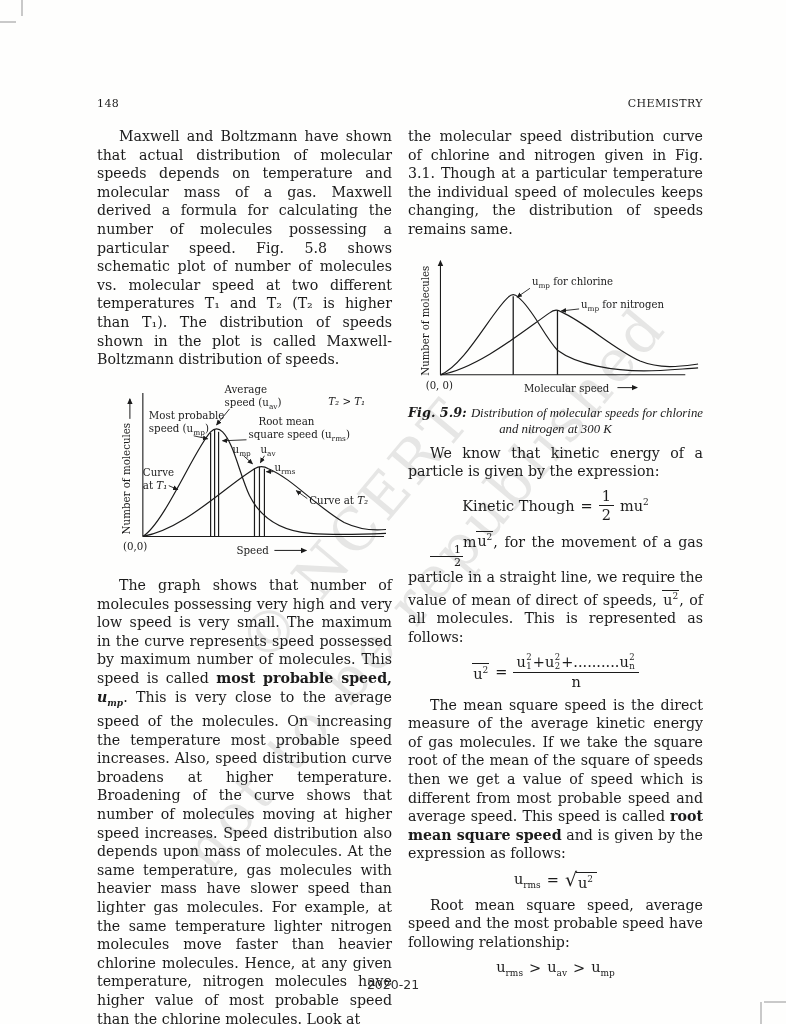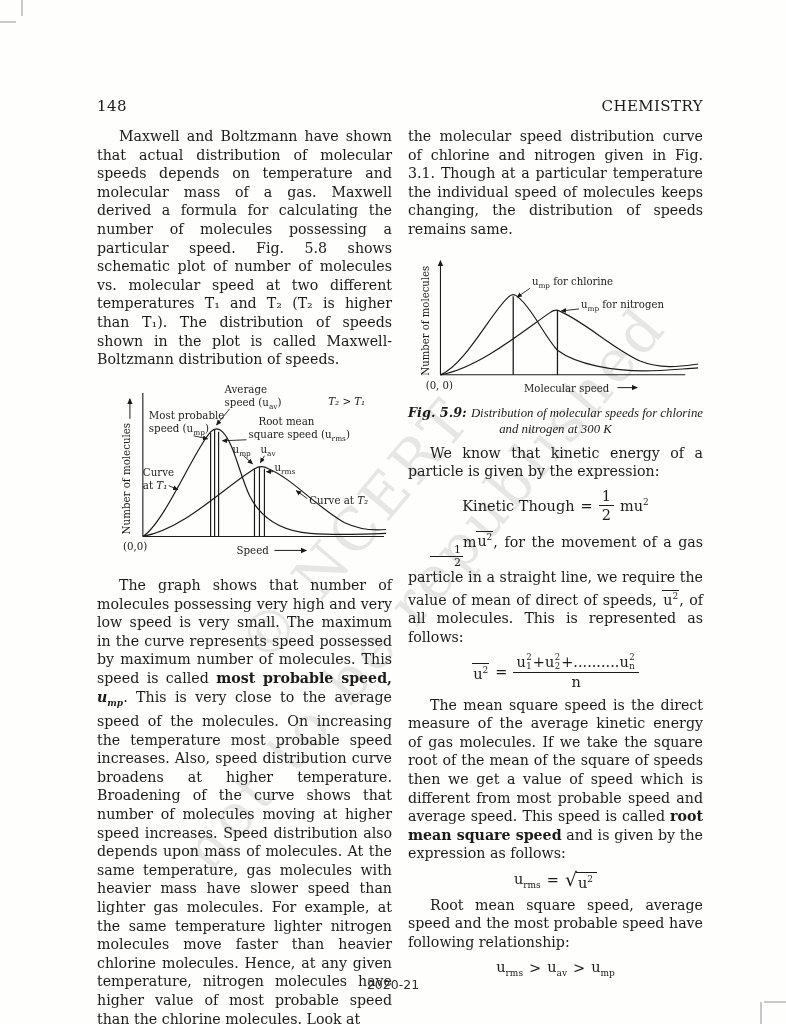--- a/index.html
+++ b/index.html
@@ -19,21 +19,21 @@
     position:absolute; left:20px; top:470px; width:740px;
     transform:rotate(-50deg); transform-origin:center;
     text-align:center; color:rgba(110,110,110,0.17);
     font-size:58px; line-height:1.55; letter-spacing:4px;
     pointer-events:none; white-space:nowrap;
   }
 
   .header {
     position:absolute; top:97px; left:97px; width:606px;
     display:flex; justify-content:space-between;
-    font-size:15px; letter-spacing:0.4px;
+    font-size:11px; letter-spacing:0.4px;
   }
 
   .columns { position:absolute; top:127px; left:97px; width:606px; display:flex; gap:16px; }
   .col { width:295px; }
   .para { margin:0; font-size:14.2px; line-height:18.6px; text-align:justify; }
   .indent { text-indent:22px; }
   .bold { font-weight:bold; }
   .bi { font-weight:bold; font-style:italic; }
   sub { font-size:9px; }
   sup { font-size:9px; }

